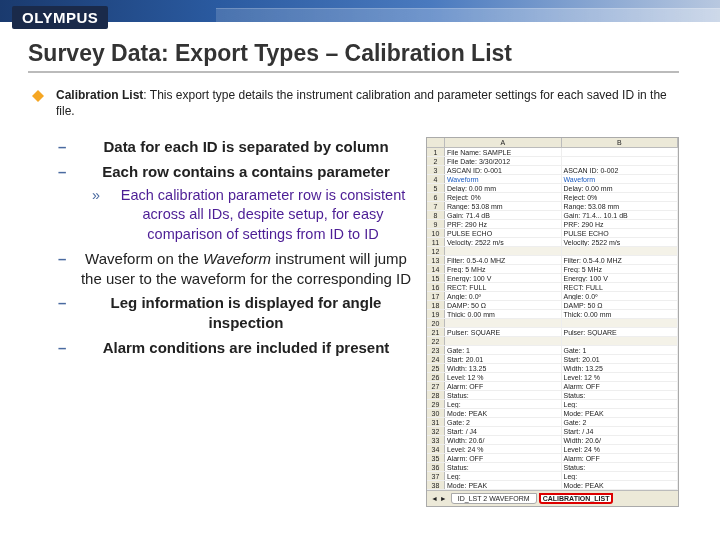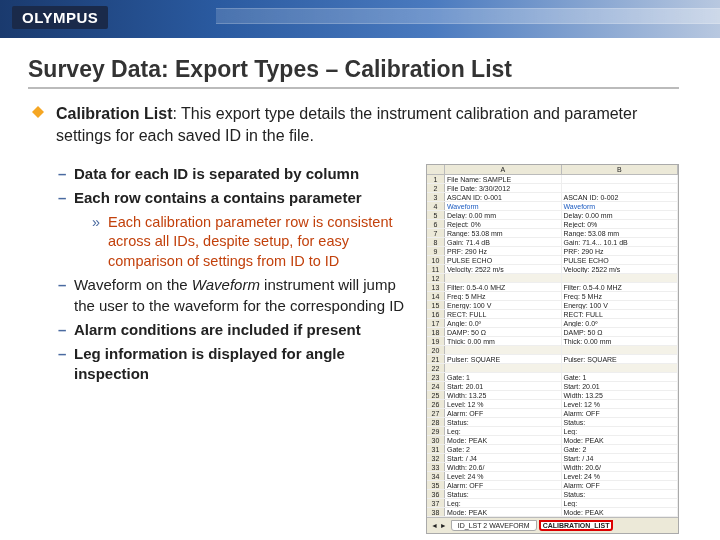--- a/index.html
+++ b/index.html
@@ -1,34 +1,34 @@
 <!DOCTYPE html>
 <html><head>
 <meta charset="utf-8">
 <style>
   * { box-sizing: border-box; margin: 0; padding: 0; }
   body { width: 720px; height: 540px; font-family: Arial, sans-serif; background: #fff; overflow: hidden; position: relative; }
-  .header-bar { height: 38px; background: linear-gradient(to right, #1a3a6e 0%, #2a5aa0 30%, #4a7abf 60%, #b8c8e0 100%); position: relative; padding-left: 32px; }
+  .header-bar { height: 22px; background: linear-gradient(to right, #1a3a6e 0%, #2a5aa0 30%, #4a7abf 60%, #b8c8e0 100%); position: relative; padding-left: 32px; }
   .header-strip { position: absolute; top: 8px; right: 0; height: 16px; width: 70%; background: linear-gradient(to right, rgba(255,255,255,0.15), rgba(255,255,255,0.3)); border-top: 1px solid rgba(255,255,255,0.2); border-bottom: 1px solid rgba(255,255,255,0.2);}
   .logo { position: absolute; left: 12px; top: 6px; background: #1a2a4a; color: #fff; font-weight: bold; font-size: 15px; padding: 3px 10px 3px 10px; letter-spacing: 0.5px; font-family: Arial, sans-serif; border-radius: 2px;}
   .slide { padding: 18px 41px 0 28px; }
   h1 { color: #333; font-size: 23px; font-weight: bold; border-bottom: 2px solid #bbb; padding-bottom: 4px; margin-bottom: 14px; }
   .main-bullet { display: flex; align-items: flex-start; margin-bottom: 18px; padding-left: 4px;}
   .diamond { width: 0; height: 0; border: 6px solid transparent; border-bottom-color: #f5a623; position: relative; top: -3px; margin-right: 12px; flex-shrink:0;}
   .diamond::after { content: ''; position: absolute; left: -6px; top: 6px; width: 0; height: 0; border: 6px solid transparent; border-top-color: #f5a623; }
-  .main-text { font-size: 16px; line-height: 1.35; color: #222; }
+  .main-text { font-size: 12px; line-height: 1.35; color: #222; }
   .main-text b { font-weight: bold; }
   .content-row { display: flex; align-items: flex-start; }
   .left-col { width: 390px; flex-shrink: 0; }
   .sub-list { list-style: none; padding-left: 30px; }
-  .sub-list > li { font-size: 15px; color: #222; line-height: 1.35; margin-bottom: 4px; position: relative; padding-left: 16px;}
+  .sub-list > li { font-size: 15px; color: #222; line-height: 1.35; margin-bottom: 4px; position: relative; padding-left: 16px; text-align: center;}
   .sub-list > li::before { content: '–'; position: absolute; left: 0; color: #4a6aa0; font-weight: bold;}
   .sub-list > li.bold { font-weight: bold; }
   .nested { list-style: none; padding-left: 18px; margin-top: 4px; }
-  .nested > li { font-size: 14.5px; font-weight: normal; color: #c2410c; line-height: 1.35; margin-bottom: 4px; position: relative; padding-left: 16px;}
+  .nested > li { font-size: 14.5px; font-weight: normal; color: #4c1d95; line-height: 1.35; margin-bottom: 4px; position: relative; padding-left: 16px;}
   .nested > li::before { content: '»'; position: absolute; left: 0; color: #4a6aa0;}
   em.wave { font-style: italic; }
   .right-col { margin-left: 8px; width: 280px; }
   .spreadsheet { border: 1px solid #aaa; font-size: 7px; font-family: Arial, sans-serif; color: #222; background: #fff; }
   .ss-header-row { display: flex; background: #ece9d8; border-bottom: 1px solid #bbb; }
   .ss-rownum-hdr { width: 18px; border-right: 1px solid #bbb; }
   .ss-colhdr { flex: 1; text-align: center; border-right: 1px solid #bbb; padding: 1px 0;}
   .ss-row { display: flex; border-bottom: 1px solid #eee; }
   .ss-rownum { width: 18px; background: #ece9d8; border-right: 1px solid #bbb; text-align: center; padding: 0.5px 0;}
   .ss-cell { flex: 1; border-right: 1px solid #eee; padding: 0.5px 2px; white-space: nowrap; overflow: hidden; }
@@ -64,22 +64,22 @@
         <li class="bold">Data for each ID is separated by column</li>
         <li class="bold">
           <span>Each row contains a contains parameter</span>
           <ul class="nested">
             <li>Each calibration parameter row is consistent across all IDs, despite setup, for easy comparison of settings from ID to ID</li>
           </ul>
         </li>
         <li>
           <span>Waveform on the </span><em class="wave">Waveform</em><span> instrument will jump the user to the waveform for the corresponding ID</span>
         </li>
+        <li class="bold">Leg information is displayed for angle inspection</li>
         <li class="bold">Alarm conditions are included if present</li>
-        <li class="bold">Leg information is displayed for angle inspection</li>
       </ul>
     </div>
 
     <div class="right-col">
       <div class="spreadsheet">
         <div class="ss-header-row">
           <div class="ss-rownum-hdr"></div>
           <div class="ss-colhdr">A</div>
           <div class="ss-colhdr">B</div>
         </div>

